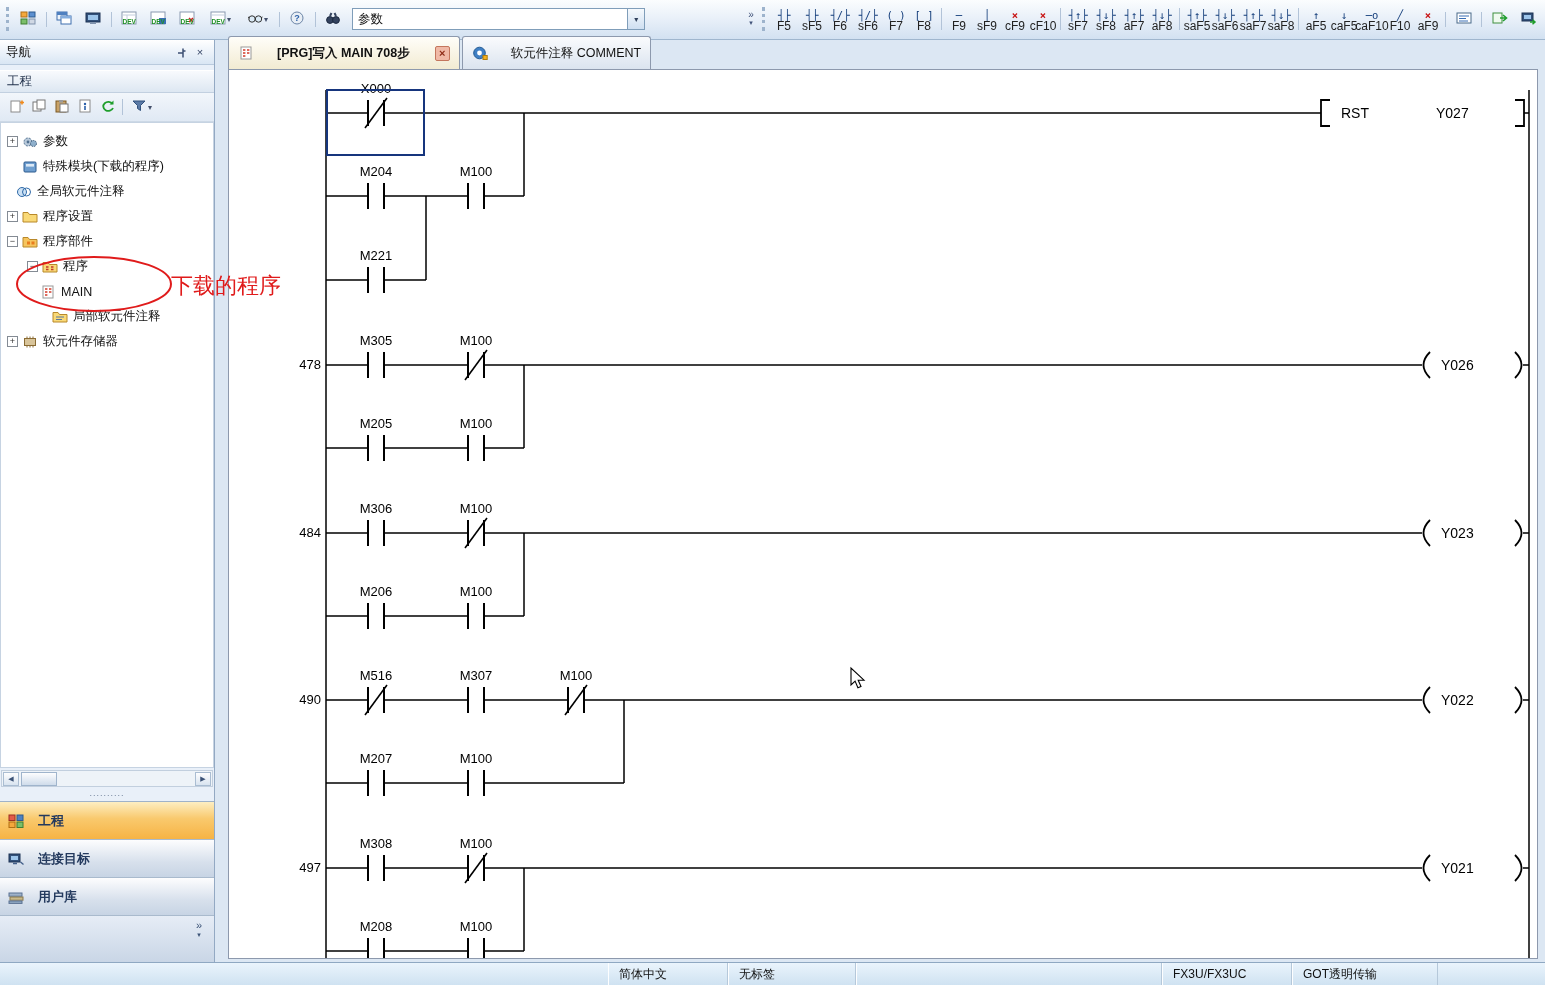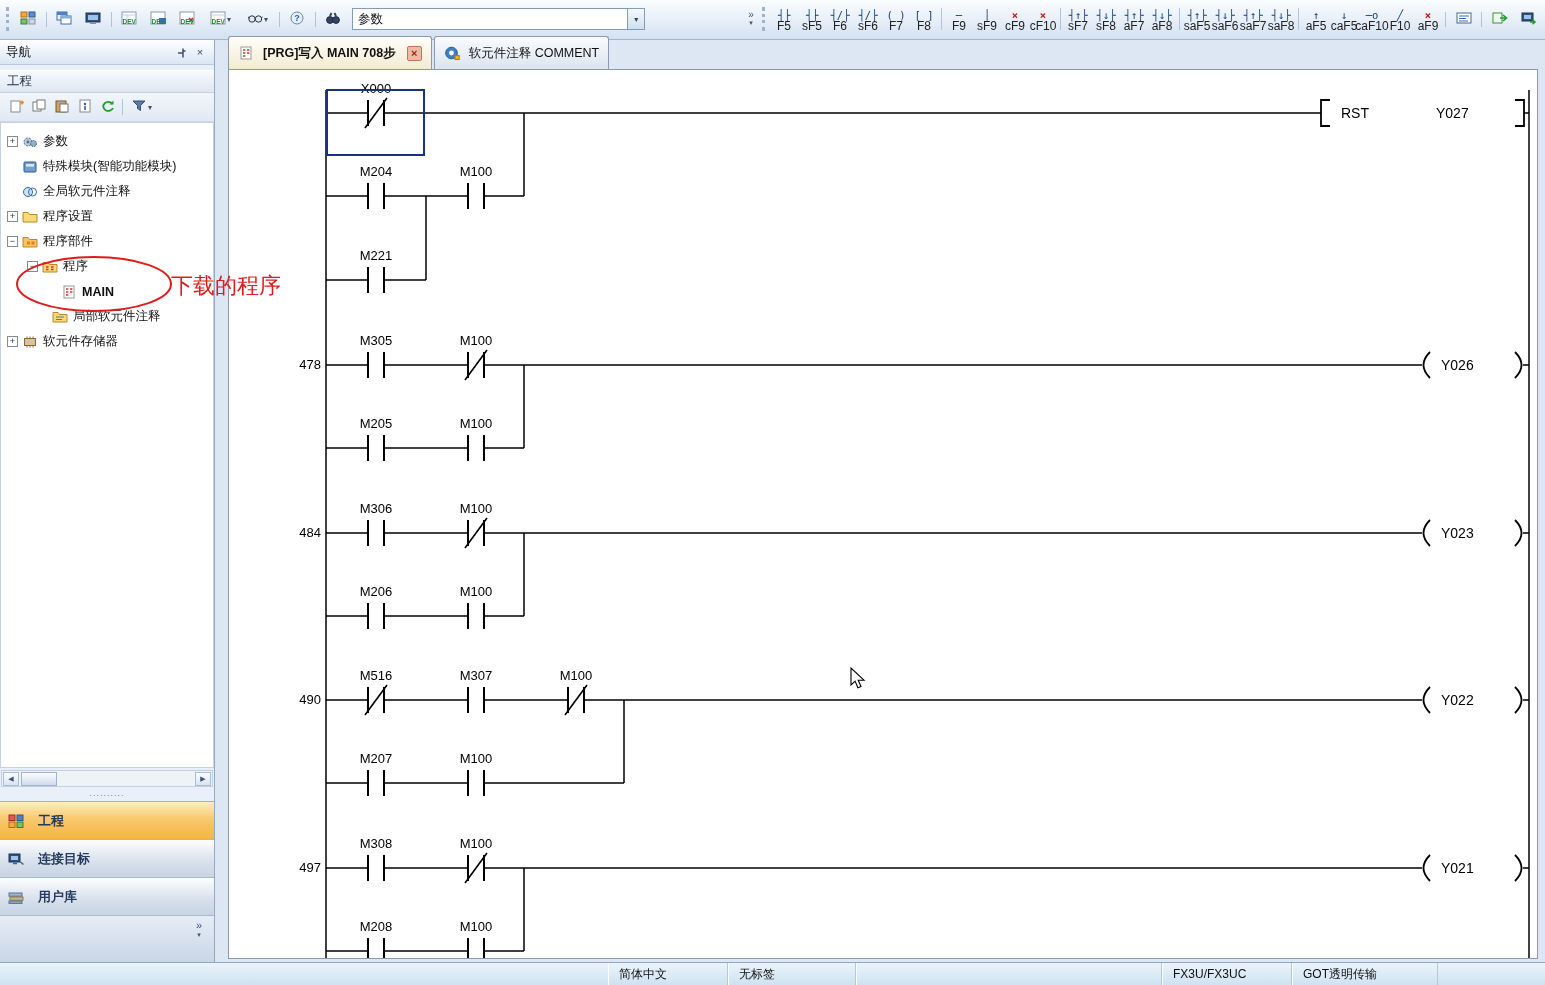--- a/index.html
+++ b/index.html
@@ -45,21 +45,21 @@
 #nav-buttons{border-top:1px solid #9fb2c8}
 .nav-btn{height:38px;display:flex;align-items:center;padding:0 8px;gap:8px;background:linear-gradient(#fdfdfe,#d7e0ec 60%,#c7d4e4);border-bottom:1px solid #a9bacd;font-size:13px;font-weight:bold;color:#243a5e}
 .nav-btn.active{background:linear-gradient(#fdeec2,#f9c96d 45%,#f6b344)}
 .nav-ic{width:22px;display:flex;align-items:center}
 #side-bottom{flex:0 0 46px;background:linear-gradient(#e6edf6,#c9d6e6);display:flex;align-items:flex-start;justify-content:flex-end;padding:4px 12px}
 #side-bottom .chev{display:flex;flex-direction:column;align-items:center;color:#3c5377;font-size:11px;line-height:10px}
 
 
 #main{position:absolute;left:215px;top:40px;right:0;height:922px}
 #tabstrip{position:absolute;left:13px;top:2px;right:7px;height:27px;display:flex;align-items:flex-end;gap:2px}
-.tab{height:25px;display:flex;align-items:center;gap:8px;padding:16px 9px;border:1px solid #8d99ad;border-bottom:none;border-radius:3px 3px 0 0;background:linear-gradient(#fafbfd,#dbe4ef);font-size:12.5px}
+.tab{height:25px;display:flex;align-items:center;gap:22px;padding:16px 9px;border:1px solid #8d99ad;border-bottom:none;border-radius:3px 3px 0 0;background:linear-gradient(#fafbfd,#dbe4ef);font-size:12.5px}
 .tab.active{background:linear-gradient(#fffef9,#f2ebd2);font-weight:bold}
 .tab-ic{width:17px;display:flex;align-items:center}
 .tab-close{width:15px;height:15px;display:flex;align-items:center;justify-content:center;background:#f0b9a6;border:1px solid #c4765d;color:#8e2c16;font-size:11px;font-weight:bold;border-radius:2px;margin-left:3px}
 #canvas{position:absolute;left:13px;top:29px;right:7px;bottom:3px;background:#fff;border:1px solid #8d99ad;overflow:hidden}
 
 
 #statusbar{position:absolute;left:0;bottom:0;width:100%;height:23px;background:linear-gradient(#eaf4fc,#cfe2f1);border-top:1px solid #8fa8c2;display:flex;align-items:center;font-size:12px}
 .sb-cell{height:100%;display:flex;align-items:center;padding:0 10px;border-right:1px solid #b5c8da;border-left:1px solid #fdfeff}
 
 
@@ -348,23 +348,23 @@
         <span class="t-label">参数</span>
       </div>
       <div class="tree-row" style="padding-left: 6px;">
         <span class="expander blank"></span>
         <span class="t-icon">
           <svg width="16" height="14" viewBox="0 0 16 14">
             <rect x="2" y="2" width="12" height="10" rx="1" fill="#6f9fd0" stroke="#2d5a8e"></rect>
             <rect x="4" y="4" width="8" height="2.6" fill="#dce9f6"></rect>
           </svg>
         </span>
-        <span class="t-label">特殊模块(智能功能模块)</span>
-      </div>
-      <div class="tree-row" style="padding-left: 6px;">
+        <span class="t-label">特殊模块(下载的程序)</span>
+      </div>
+      <div class="tree-row" style="padding-left: 0;">
         <span class="expander blank"></span>
         <span class="t-icon">
           <svg width="16" height="14" viewBox="0 0 16 14">
             <circle cx="6" cy="7" r="4.5" fill="#cde2f5" stroke="#2f6aa8"></circle>
             <circle cx="10.5" cy="7" r="4" fill="none" stroke="#2f6aa8"></circle>
           </svg>
         </span>
         <span class="t-label">全局软元件注释</span>
       </div>
       <div class="tree-row" style="padding-left: 6px;">
@@ -390,21 +390,21 @@
       <div class="tree-row" style="padding-left: 26px;">
         <span class="expander">−</span>
         <span class="t-icon">
           <svg width="16" height="14" viewBox="0 0 16 14">
             <path d="M1 12 V2.5 h5 l1.5 2 H15 V12 Z" fill="#f9d977" stroke="#b8882a"></path>
             <path d="M4 7 h2.5 M4 9.5 h2.5 M9 7 h2.5 M9 9.5 h2.5" stroke="#c23a2a" stroke-width="1.3"></path>
           </svg>
         </span>
         <span class="t-label">程序</span>
       </div>
-      <div class="tree-row" style="padding-left: 45px; font-weight: bold;">
+      <div class="tree-row" style="padding-left: 24px;">
         <span class="expander blank"></span>
         <span class="t-icon">
           <svg width="16" height="14" viewBox="0 0 16 14">
             <rect x="3" y="1" width="10" height="12" fill="#fff" stroke="#999"></rect>
             <path d="M5 4 h2.4 M5 7 h2.4 M9 4 h2.4 M9 7 h2.4 M5 10 h2.4" stroke="#d43a2a" stroke-width="1.4"></path>
           </svg>
         </span>
         <span class="t-label">MAIN</span>
       </div>
       <div class="tree-row" style="padding-left: 36px;">

